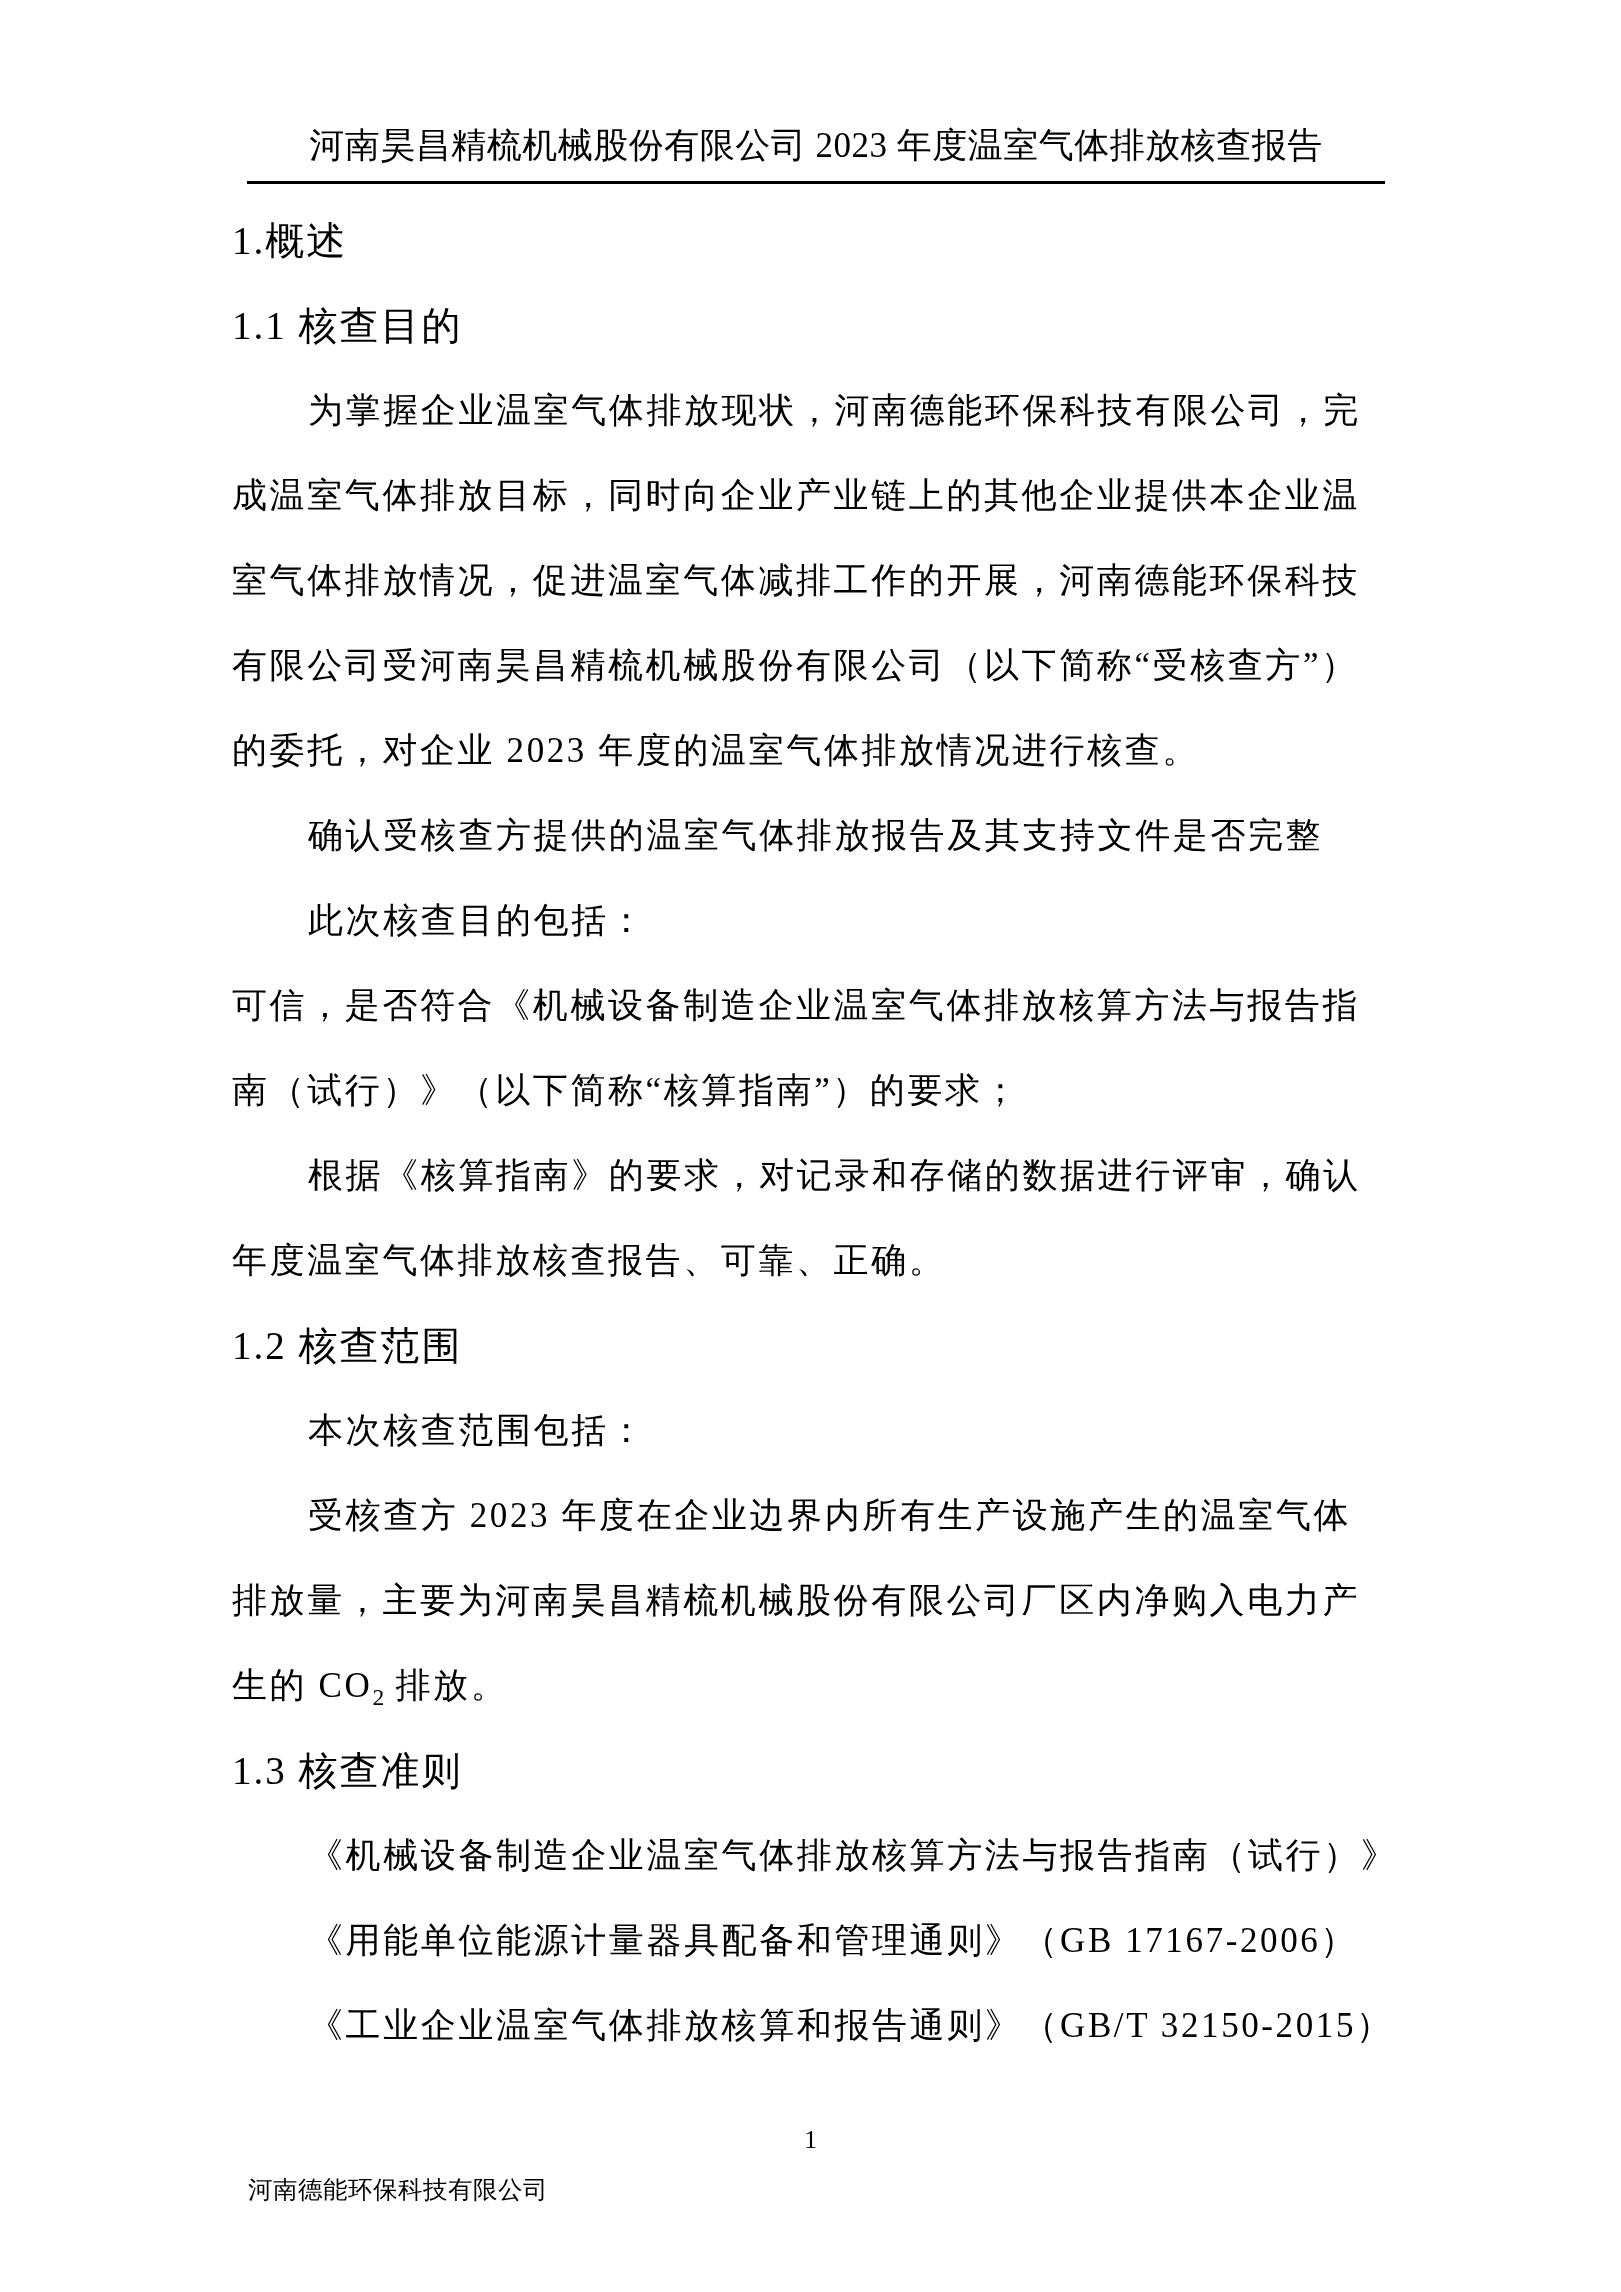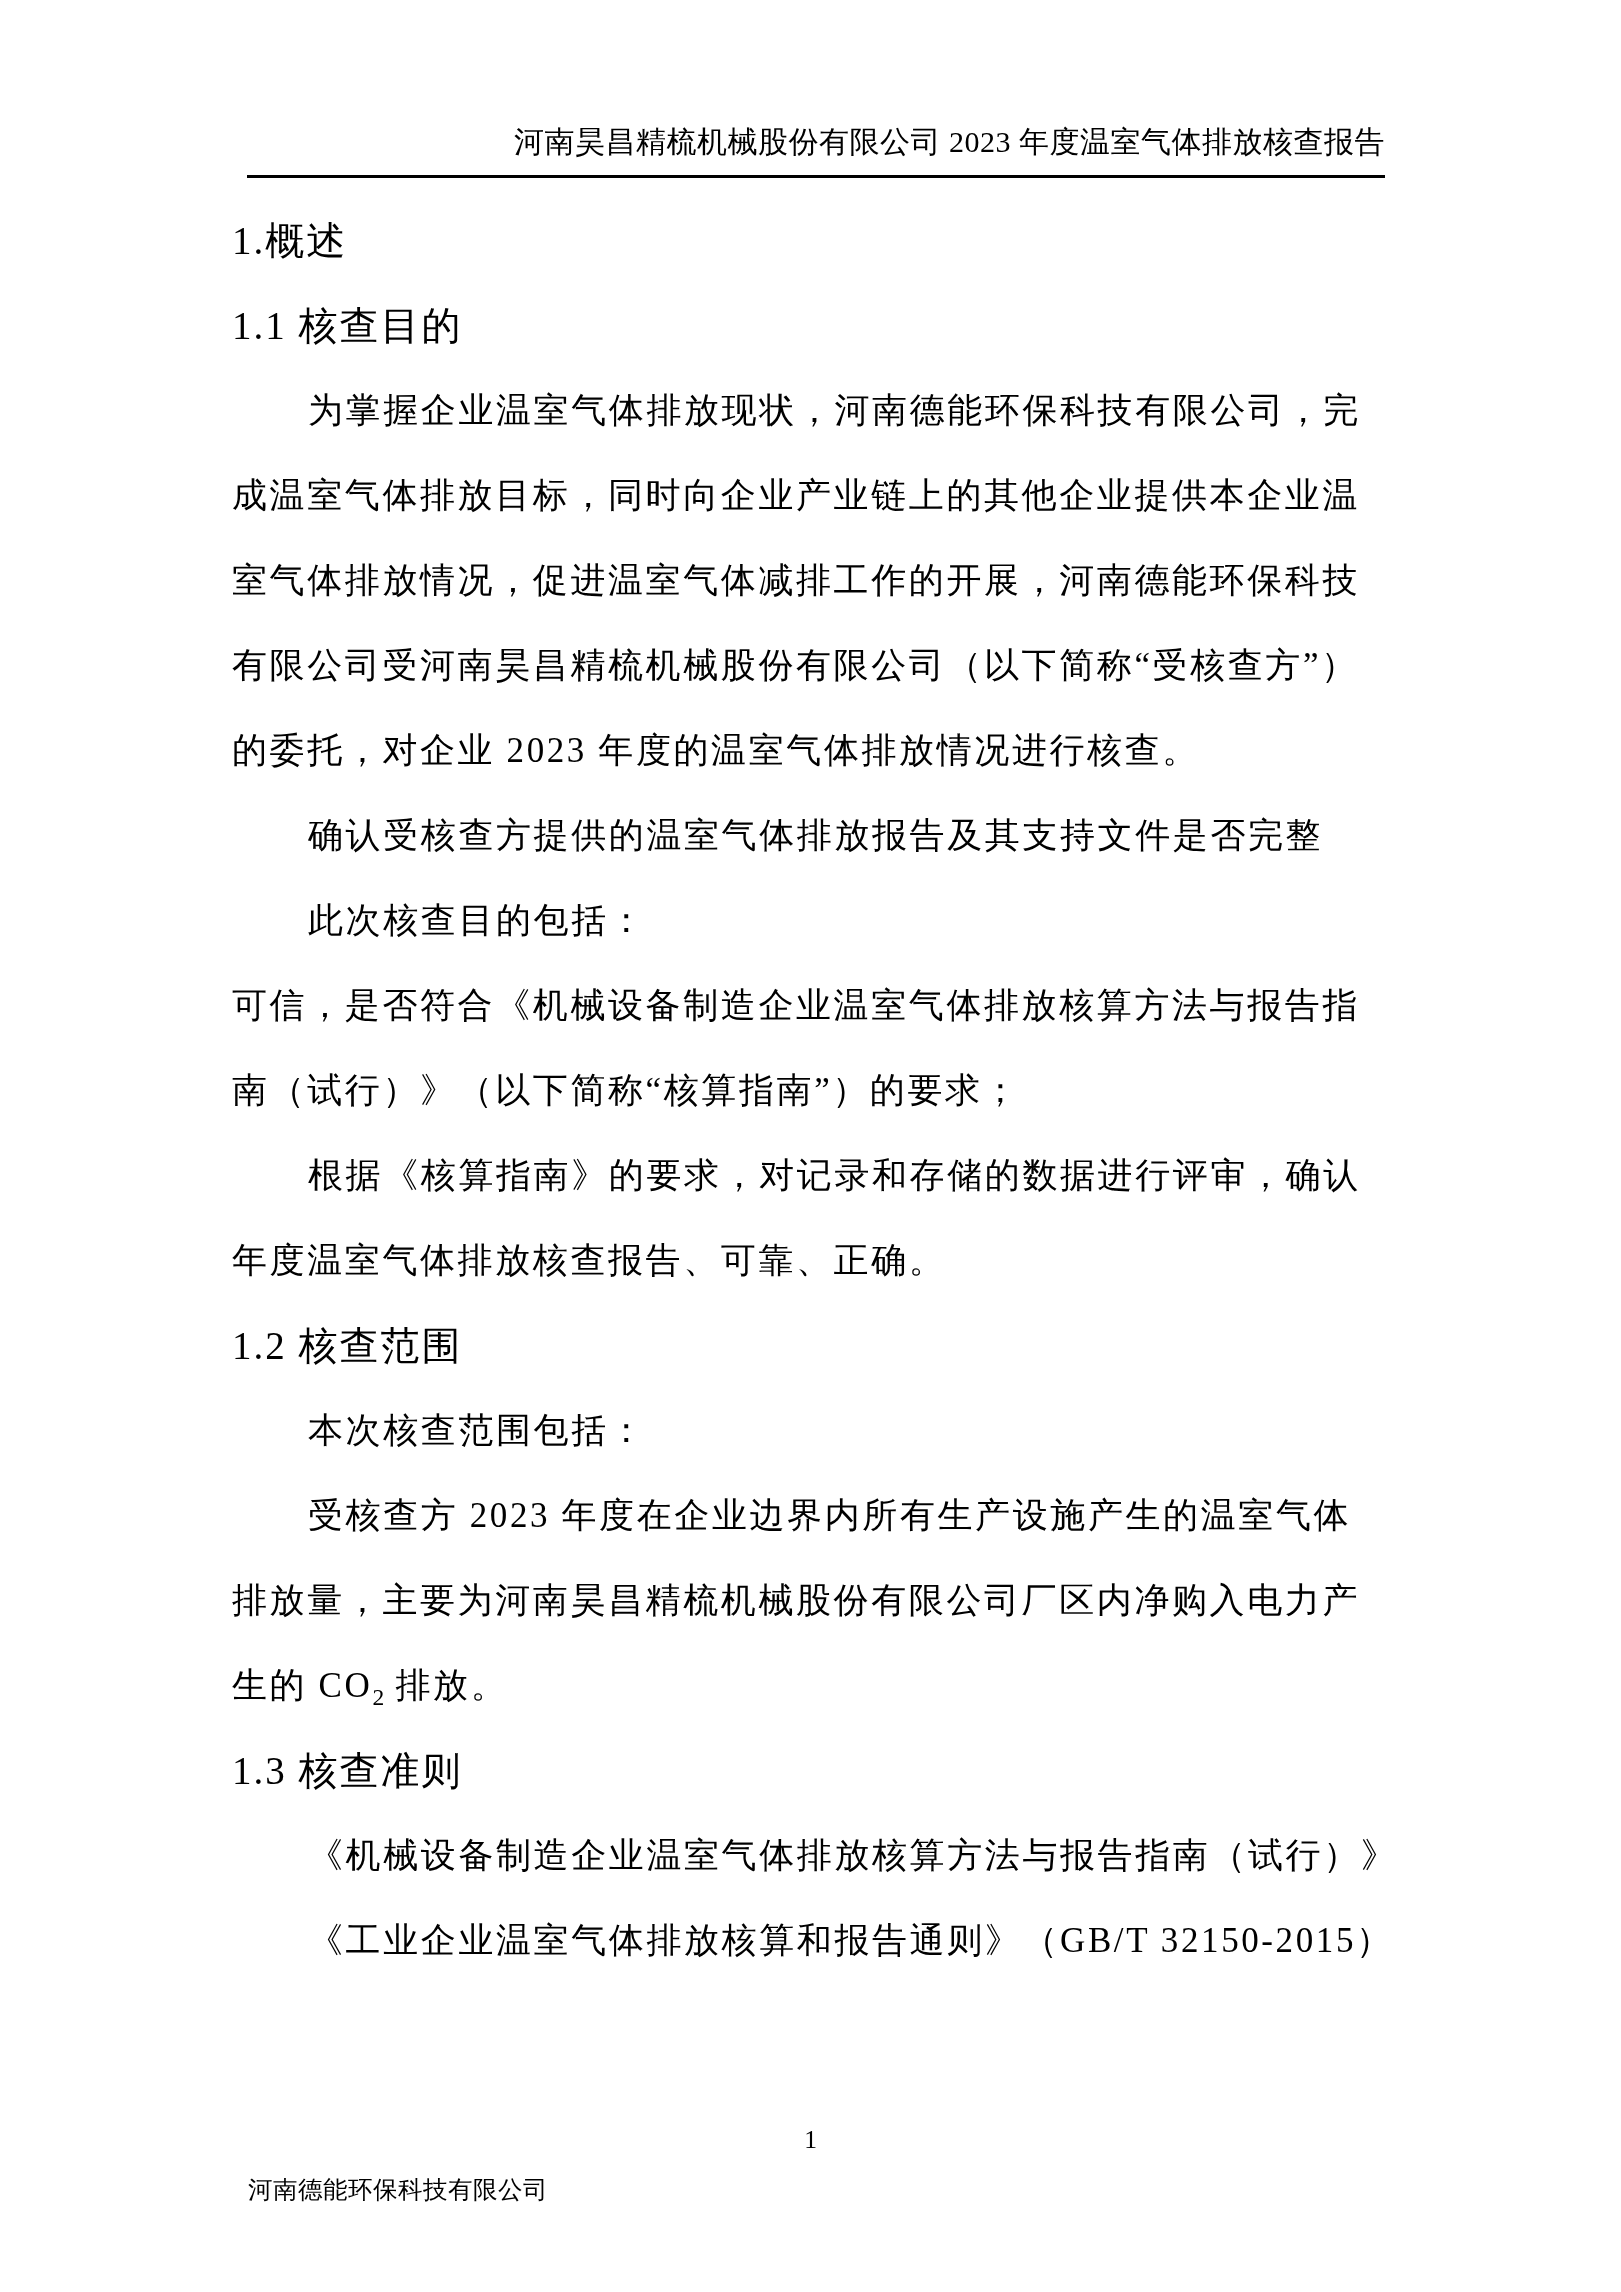--- a/index.html
+++ b/index.html
@@ -15,22 +15,22 @@
     background: #ffffff;
     color: #000000;
     font-family: "Liberation Serif", "DejaVu Serif", serif;
     overflow: hidden;
   }
   .page-header {
     position: absolute;
     left: 247px;
     top: 122px;
     width: 1138px;
-    text-align: right;
-    font-size: 30px;
+    text-align: center;
+    font-size: 35px;
     letter-spacing: 0.5px;
     padding-bottom: 11.8px;
     border-bottom: 3.9px solid #000000;
     white-space: nowrap;
   }
   .doc-body {
     position: absolute;
     left: 232px;
     top: 198px;
     width: 1137px;
@@ -93,20 +93,21 @@
     <div class="line">南（试行）》（以下简称“核算指南”）的要求；</div>
     <div class="line indent">根据《核算指南》的要求，对记录和存储的数据进行评审，确认</div>
     <div class="line">年度温室气体排放核查报告、可靠、正确。</div>
     <div class="line h">1.2 核查范围</div>
     <div class="line indent">本次核查范围包括：</div>
     <div class="line indent">受核查方 2023 年度在企业边界内所有生产设施产生的温室气体</div>
     <div class="line">排放量，主要为河南昊昌精梳机械股份有限公司厂区内净购入电力产</div>
     <div class="line"><span>生的 CO</span><span class="subscript">2</span><span> 排放。</span></div>
     <div class="line h">1.3 核查准则</div>
     <div class="line indent">《机械设备制造企业温室气体排放核算方法与报告指南（试行）》</div>
+    <div class="line indent">《用能单位能源计量器具配备和管理通则》（GB 17167-2006）</div>
     <div class="line indent">《工业企业温室气体排放核算和报告通则》（GB/T 32150-2015）</div>
   </div>
 
   <div class="page-footer-company">河南德能环保科技有限公司</div>
 
   <div class="page-footer-number">1</div>
 
 </div>
 
 

